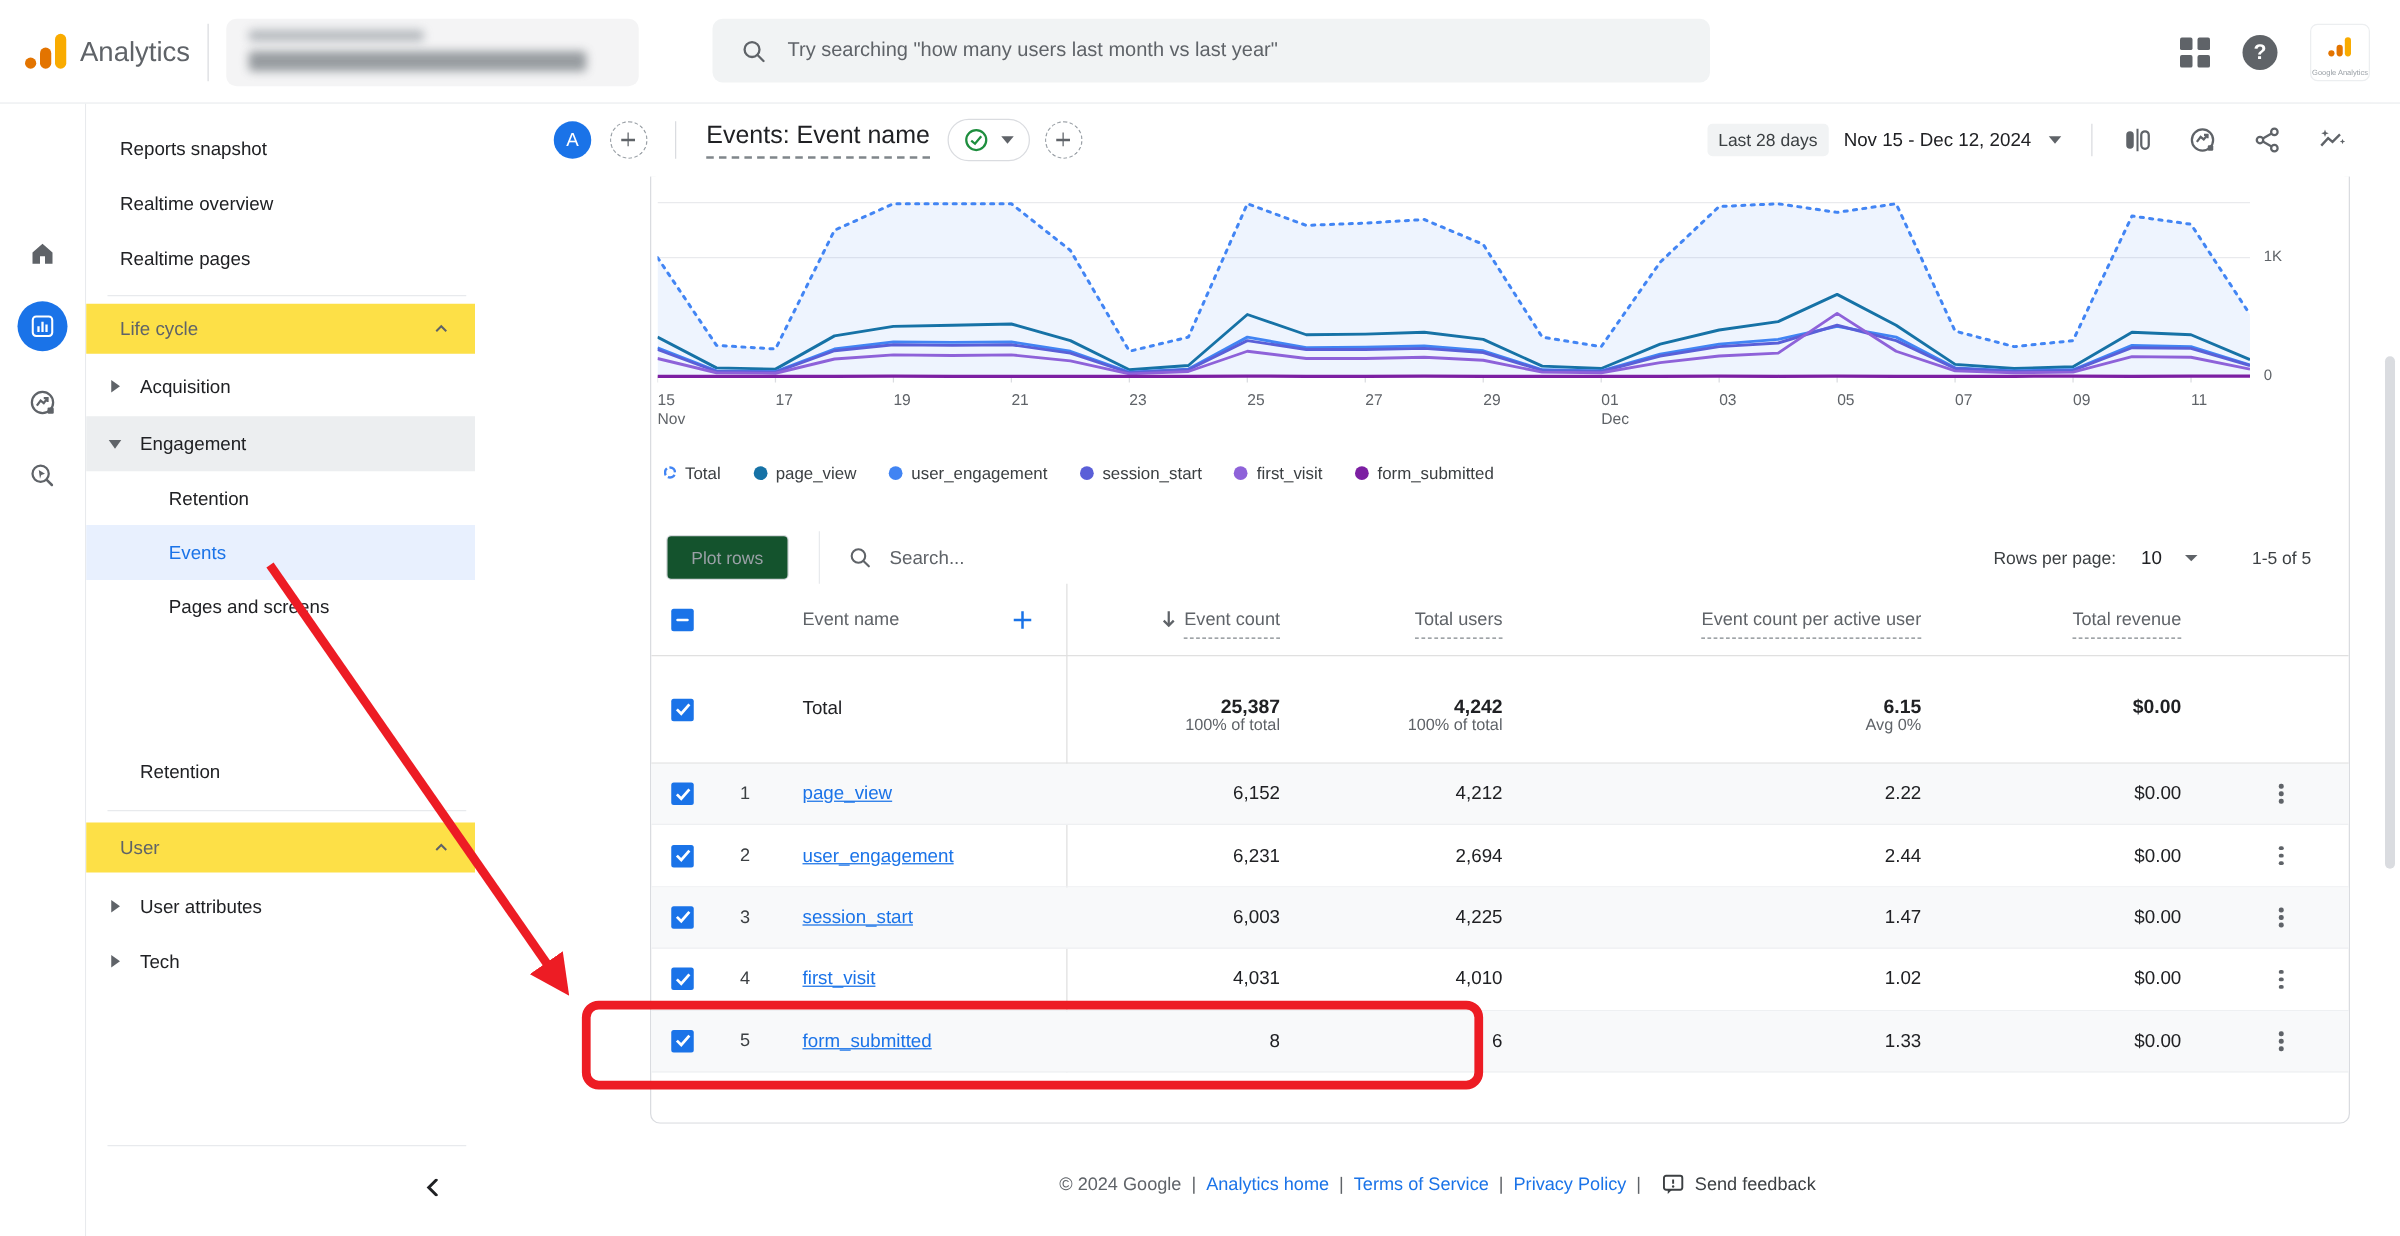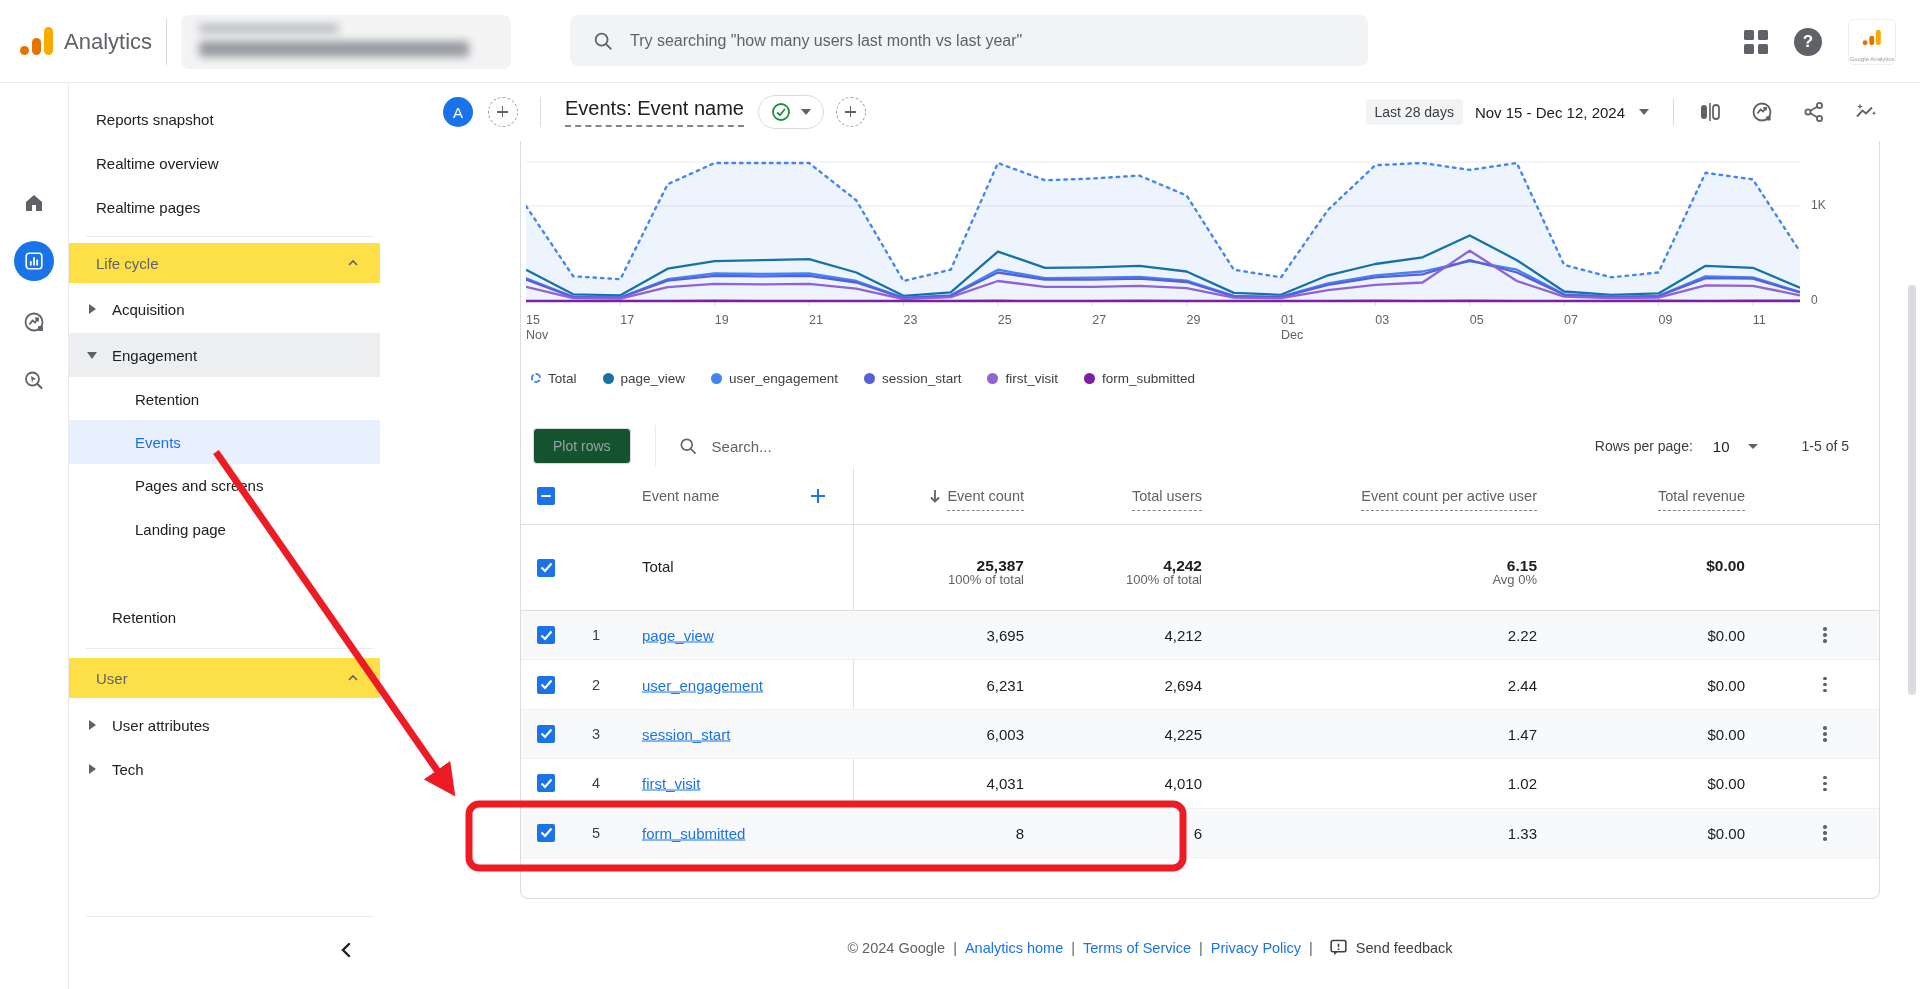--- a/index.html
+++ b/index.html
@@ -231,23 +231,20 @@
         <span>Engagement</span>
       </div>
     <div class="nav-item nav-sub" style="top:294px">
         <span>Retention</span>
       </div>
     <div class="nav-item nav-sub nav-selected" style="top:337px">
         <span>Events</span>
       </div>
     <div class="nav-item nav-sub" style="top:380px">
         <span>Pages and screens</span>
-      </div>
-    <div class="nav-item nav-sub" style="top:424px">
-        <span>Landing page</span>
       </div>
     <div class="nav-item nav-exp" style="top:512px">
         <span>Retention</span>
       </div>
     <div class="sb-divider" style="top:565px"></div>
     <div class="nav-item nav-section" style="top:575px">
       <span>User</span>
       <svg class="chev-up" viewBox="0 0 10 10">
           <polyline points="1,7 5,3 9,7" fill="none" stroke="#5f6368" stroke-width="1.6"></polyline>
         </svg>
@@ -473,21 +470,21 @@
       </div>
 
       <div class="trow r-data odd" style="top:470px">
         <span class="cb">
             <svg width="13" height="11" viewBox="0 0 13 11">
               <polyline points="1.5,5.5 5,9 11.5,1.5" fill="none" stroke="#fff" stroke-width="2.2"></polyline>
             </svg>
           </span>
         <span class="idx">1</span>
         <a class="evlink">page_view</a>
-        <span class="num c1">3,695</span>
+        <span class="num c1">6,152</span>
         <span class="num c2">4,212</span>
         <span class="num c3">2.22</span>
         <span class="num c4">$0.00</span>
         <span class="kebab">
             <i class="dots"></i>
           </span>
       </div>
       <div class="trow r-data" style="top:519.4px">
         <span class="cb">
             <svg width="13" height="11" viewBox="0 0 13 11">

